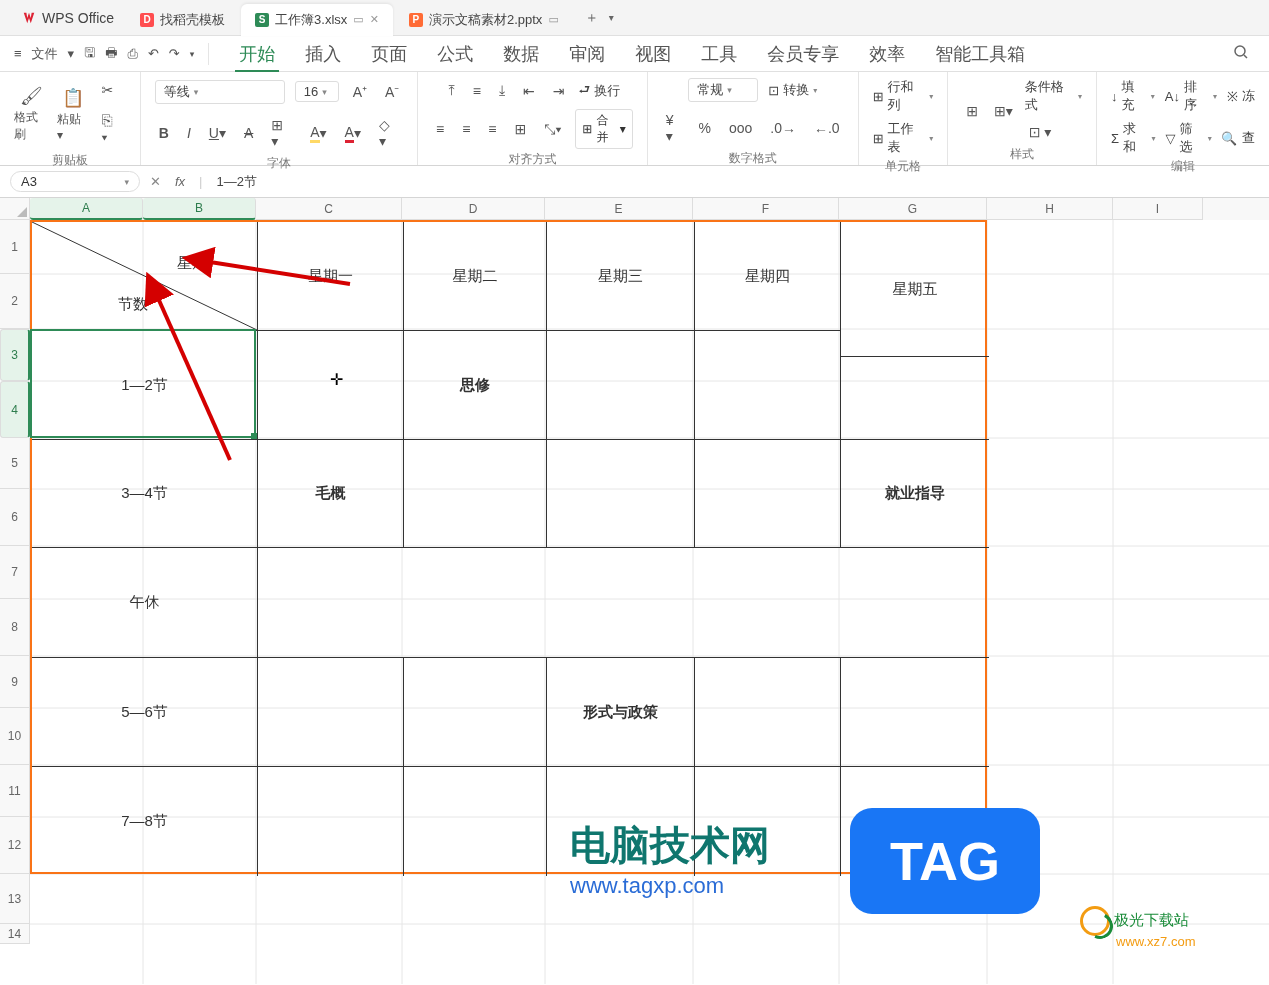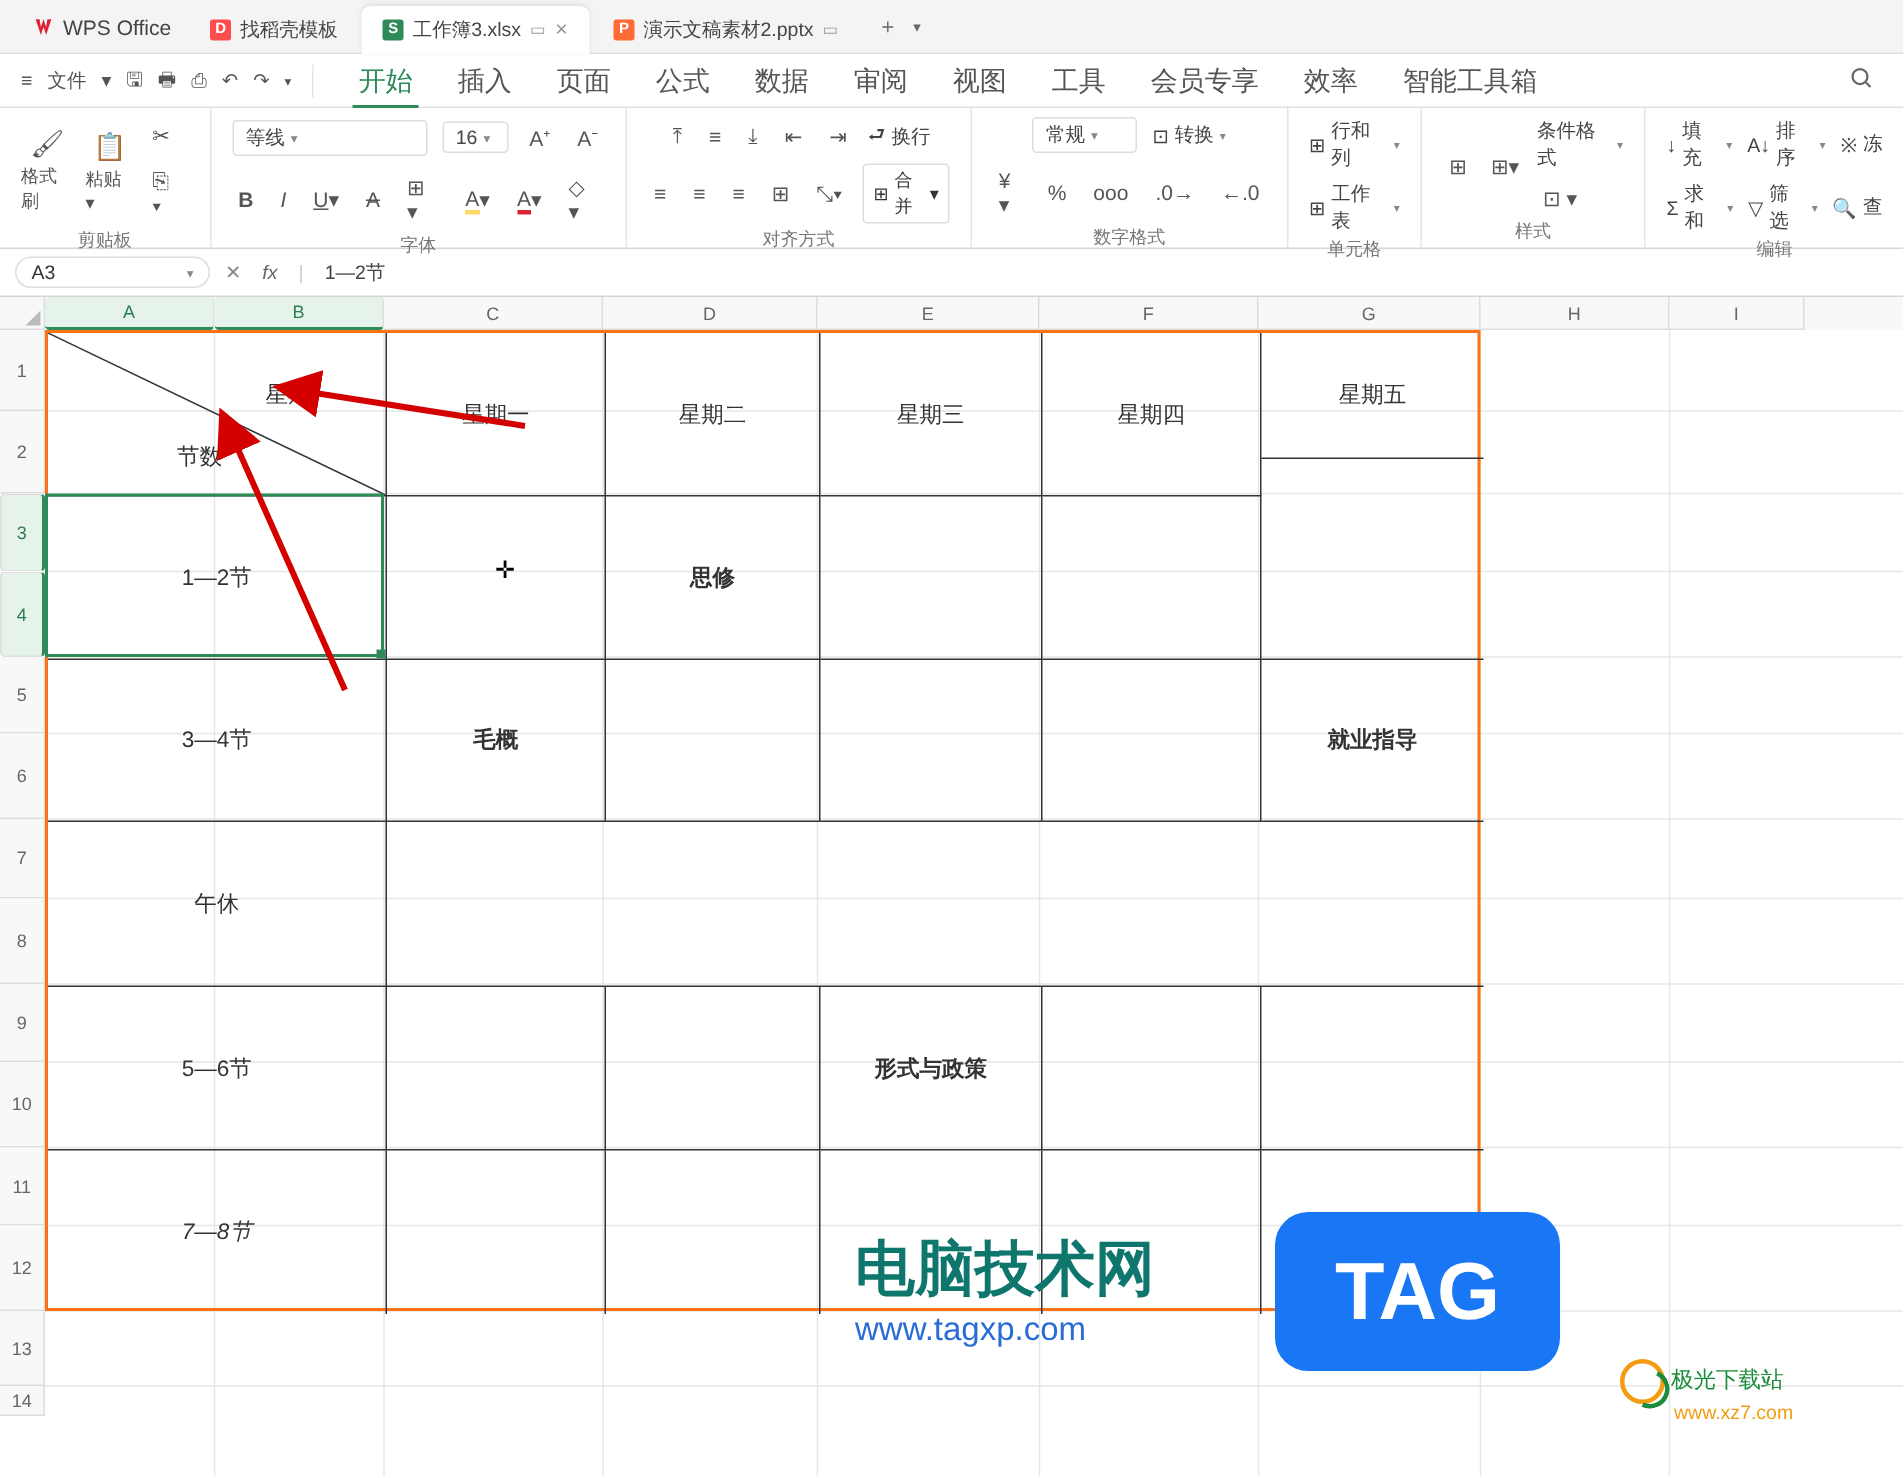--- a/index.html
+++ b/index.html
@@ -232,21 +232,21 @@
     .tcell {
       position:absolute;
       border-right:1px solid #333;
       border-bottom:1px solid #333;
       display:flex;
       align-items:center;
       justify-content:center;
       font-size:15px;
     }
     .tcell.noR { border-right:none; }
-    .tcell.noB { border-bottom:none;font-style:italic; }
+    .tcell.noB { border-bottom:none; }
     .bold { font-weight: bold; }
     
     .selection-box {
       position: absolute;
       border: 2px solid #2e8b57;
       pointer-events: none;
     }
     .selection-box::after{
       content:"";
       position:absolute;
@@ -566,21 +566,21 @@
           <line x1="0" y1="0" x2="226" y2="109" stroke="#333" stroke-width="1"></line>
         </svg>
       <span style="position:absolute;right:50px;top:32px">星期</span>
       <span style="position:absolute;left:86px;bottom:16px">节数</span>
     </div>
 
     <div class="tcell" style="left:226px;top:0;width:146px;height:109px">星期一</div>
     <div class="tcell" style="left:372px;top:0;width:143px;height:109px">星期二</div>
     <div class="tcell" style="left:515px;top:0;width:148px;height:109px">星期三</div>
     <div class="tcell" style="left:663px;top:0;width:146px;height:109px">星期四</div>
-    <div class="tcell noR" style="left:809px;top:0;width:148px;height:84px">星期五</div>
+    <div class="tcell noR" style="left:809px;top:0;width:148px;height:135px">星期五</div>
 
     <div class="tcell" style="left:0;top:109px;width:226px;height:109px">1—2节</div>
     <div class="tcell" style="left:226px;top:109px;width:146px;height:109px"></div>
     <div class="tcell bold" style="left:372px;top:109px;width:143px;height:109px">思修</div>
     <div class="tcell" style="left:515px;top:109px;width:148px;height:109px"></div>
     <div class="tcell" style="left:663px;top:109px;width:146px;height:109px"></div>
     <div class="tcell noR" style="left:809px;top:109px;width:148px;height:109px"></div>
 
     <div class="tcell" style="left:0;top:218px;width:226px;height:108px">3—4节</div>
     <div class="tcell bold" style="left:226px;top:218px;width:146px;height:108px">毛概</div>

